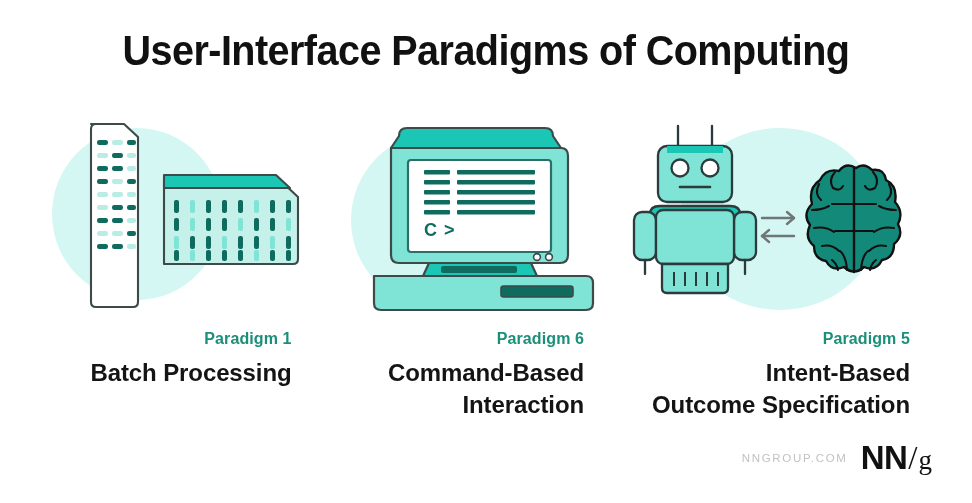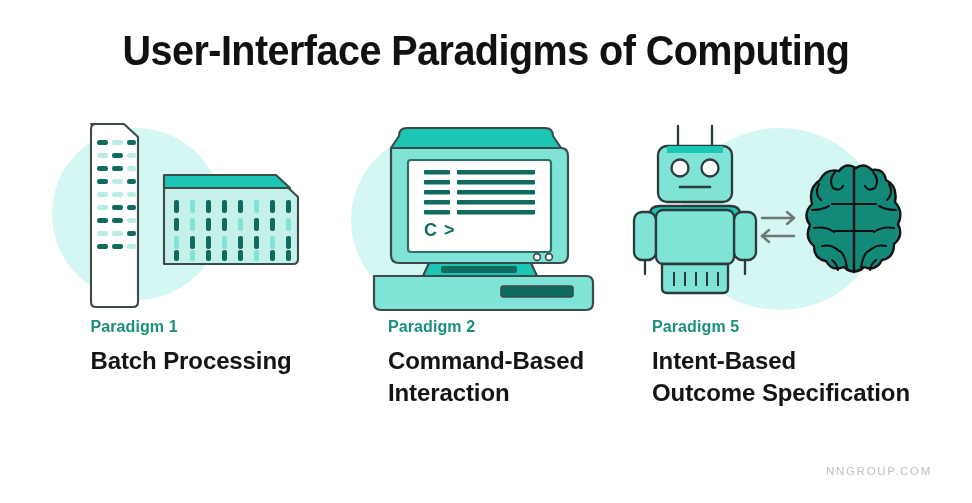--- a/index.html
+++ b/index.html
@@ -59,22 +59,22 @@
   
   .blob {
     position: absolute;
     border-radius: 50%;
     background: #d4f7f4;
     z-index: 0;
   }
 
   
   .cap-wrap {
-    margin-top: 4px;
-    text-align: left;
+    margin-top: 16px;
+    text-align: right;
     line-height: 1.18;
   }
   .cap-kicker {
     font-family: "Liberation Sans Narrow", "Liberation Sans", sans-serif;
     font-weight: bold;
     font-size: 16px;
     color: #1a8f79;
     letter-spacing: 0.1px;
   }
   .cap-title {
@@ -265,21 +265,21 @@
         <path d="M88 145 L190 145 L196 158 L82 158 Z" fill="#1cc6b4" stroke="#3c4a4a" stroke-width="2.2" stroke-linejoin="round"></path>
         <rect x="100" y="148" width="76" height="7" rx="2" fill="#0f6b5e"></rect>
 
         <path d="M33 158 L245 158 Q252 158 252 165 L252 185 Q252 192 245 192 L40 192 Q33 192 33 185 Z" fill="#7fe3d6" stroke="#3c4a4a" stroke-width="2.2" stroke-linejoin="round"></path>
 
         <rect x="160" y="168" width="72" height="11" rx="2.5" fill="#0f6b5e" stroke="#3c4a4a" stroke-width="1.6"></rect>
       </svg>
     </div>
 
     <div class="cap-wrap">
-      <div class="cap-kicker">Paradigm 2</div>
+      <div class="cap-kicker">Paradigm 6</div>
       <div class="cap-title">Command-Based
 Interaction</div>
     </div>
   </div>
 
   <div class="col">
     <div class="art">
       <div class="blob" style="left:44px; top:10px; width:200px; height:182px;"></div>
       <svg width="290" height="196" viewBox="0 0 290 196" style="position:absolute;left:0;top:0;z-index:1;">
 
@@ -364,13 +364,18 @@
       <div class="cap-kicker">Paradigm 5</div>
       <div class="cap-title">Intent-Based
 Outcome Specification</div>
     </div>
   </div>
 
 </div>
 
 <div class="footer">
   <span class="footer-url">NNGROUP.COM</span>
+  <span class="logo">
+    <span class="logo-nn">NN</span>
+    <span class="logo-slash">/</span>
+    <span class="logo-g">g</span>
+  </span>
 </div>
 
 </body></html>

